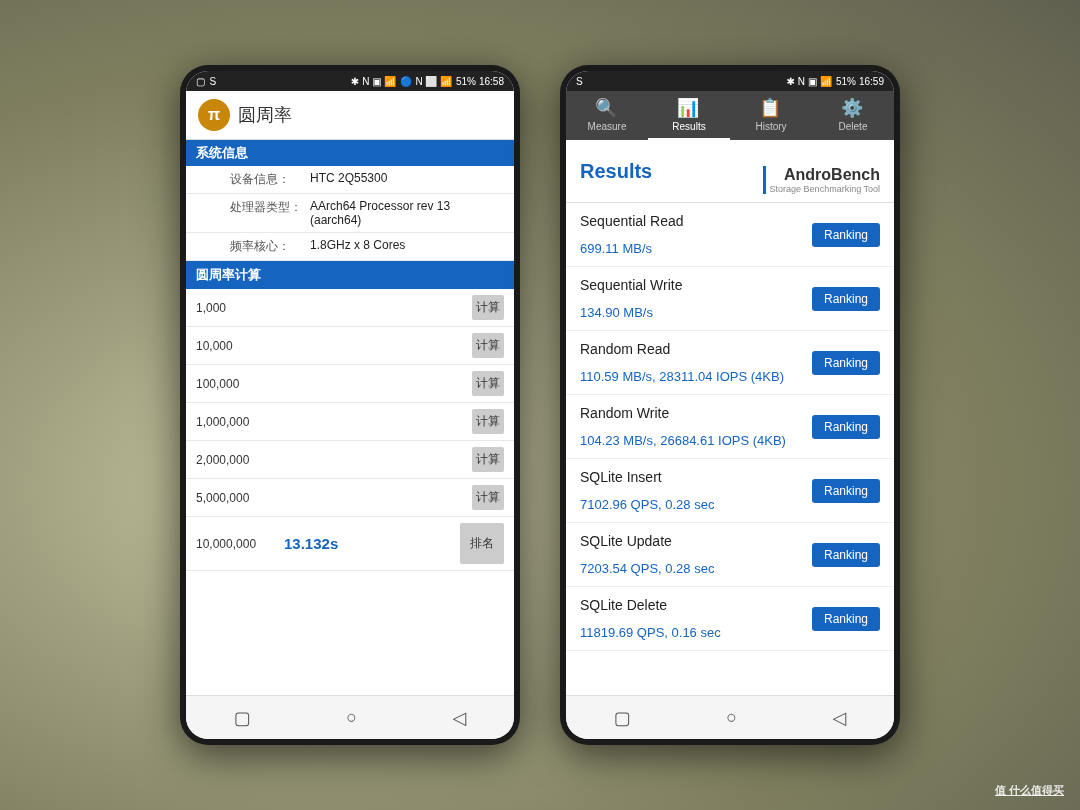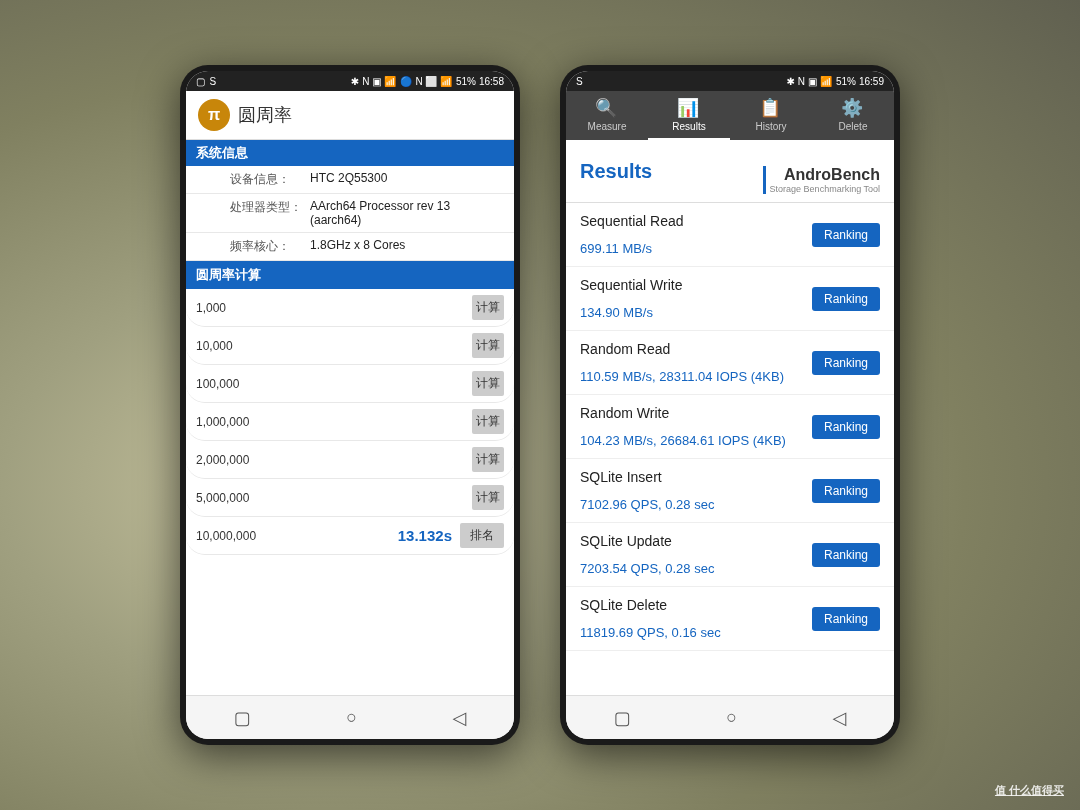--- a/index.html
+++ b/index.html
@@ -128,21 +128,20 @@
     .calc-rows {
       background: #fff;
       flex: 1;
     }
     .calc-row {
       display: flex;
       align-items: center;
       border-bottom: 1px solid #e8e8e8;
       padding: 6px 10px;
       gap: 8px;
-      border-radius: 19px;
     }
     .calc-num {
       font-size: 12px;
       color: #333;
       width: 80px;
     }
     .calc-result {
       flex: 1;
       font-size: 14px;
       color: #1565c0;
@@ -153,21 +152,21 @@
       border: none;
       padding: 4px 4px;
       font-size: 12px;
       color: #333;
       border-radius: 2px;
       cursor: pointer;
     }
     .rank-btn {
       background: #ccc;
       border: none;
-      padding: 4px 10px;
+      padding: 12px 10px;
       font-size: 12px;
       color: #333;
       border-radius: 2px;
       cursor: pointer;
     }
 
     
     .bottom-nav {
       background: #f5f5f5;
       border-top: 1px solid #ddd;
@@ -373,21 +372,21 @@
             <span class="calc-result"></span>
             <button class="calc-btn">计算</button>
           </div>
           <div class="calc-row">
             <span class="calc-num">5,000,000</span>
             <span class="calc-result"></span>
             <button class="calc-btn">计算</button>
           </div>
           <div class="calc-row">
             <span class="calc-num">10,000,000</span>
-            <span class="calc-result" style="color:#1565c0;font-weight:bold;font-size:15px;text-align:right;">13.132s</span>
+            <span class="calc-result" style="color:#1565c0;font-weight:bold;font-size:15px;">13.132s</span>
             <button class="rank-btn">排名</button>
           </div>
         </div>
       </div>
 
       <div class="bottom-nav">
         <span class="nav-btn">▢</span>
         <span class="nav-btn">○</span>
         <span class="nav-btn">◁</span>
       </div>

